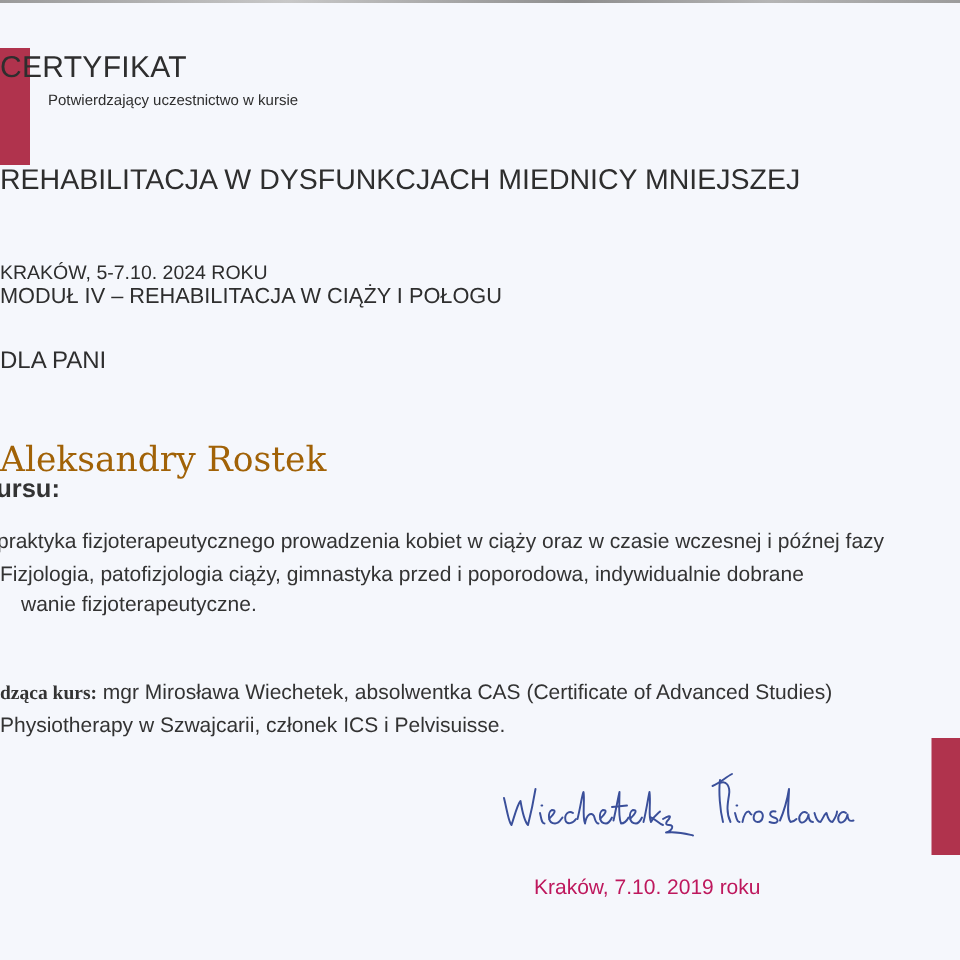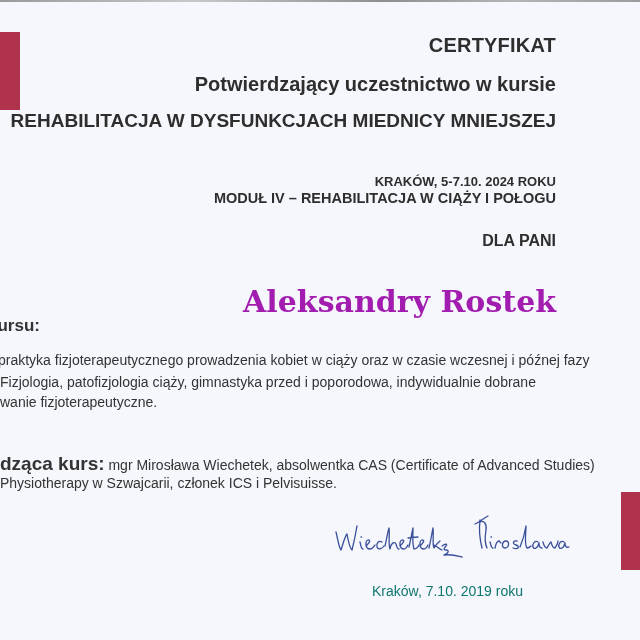--- a/index.html
+++ b/index.html
@@ -11,50 +11,50 @@
   }
   .scan-edge {
     position: absolute; left: 0; top: 0; width: 640px; height: 2px;
     background: linear-gradient(90deg, #9a9a9a, #c8c8c8 30%, #8e8e8e 60%, #b5b5b5 80%, #9c9c9c);
   }
   .red-bar { position: absolute; background: #b0334d; }
   .red-bar.left { left: 0; top: 32px; width: 20px; height: 78px; }
   .red-bar.right { left: 621px; top: 492px; width: 19px; height: 78px; }
 
   .center-line {
-    position: absolute; left: 0; width: 556px; text-align: right; white-space: nowrap;
-    font-weight: bold; color: #2e2e2e;
+    position: absolute; left: 0; width: 556px; text-align: left; white-space: nowrap;
+    font-weight: normal; color: #2e2e2e;
   }
   .title { top: 34px; font-size: 20px; letter-spacing: 0.2px; }
-  .subtitle { top: 73px; font-size: 20px; }
+  .subtitle { top: 62px; font-size: 10px; margin-left: 32px; }
   .course { top: 110px; font-size: 19px; }
   .module { top: 142px; font-size: 14.5px; margin-top: 48px; }
   .place-date { top: 174px; font-size: 13px; }
   .dla { top: 232px; font-size: 16px; }
   .name {
-    top: 284px; font-size: 30px;
+    top: 294px; font-size: 23px;
     font-family: "DejaVu Serif", "Liberation Serif", serif;
-    color: #a21caf;
+    color: #a16207;
   }
 
   .left-text { position: absolute; white-space: nowrap; color: #333; }
   .program-label { left: -12px; top: 316px; font-size: 17px; font-weight: bold; }
   .desc { font-size: 14px; }
   .desc.l1 { left: -2px; top: 352px; }
   .desc.l2 { left: 0; top: 374px; }
-  .desc.l3 { left: 0; top: 394px; }
+  .desc.l3 { left: 0; top: 394px; padding-left: 14px; }
 
   .lead-line { left: 0; top: 453px; font-size: 14px; }
-  .lead-line .lead-label { font-weight: bold; font-size: 19px; }
+  .lead-line .lead-label { font-weight: bold; font-size: 13px; font-family: Liberation Serif, serif; }
   .lead-line2 { left: 0; top: 475px; font-size: 14px; }
 
   .signature {
     position: absolute; left: 330px; top: 510px; width: 240px; height: 50px;
   }
-  .sign-date { position: absolute; left: 372px; top: 583px; font-size: 14px; color: #0f766e; white-space: nowrap; }
+  .sign-date { position: absolute; left: 356px; top: 583px; font-size: 14px; color: #be185d; white-space: nowrap; }
 </style>
 </head>
 <body>
 
 <div class="scan-edge"></div>
 <div class="red-bar left"></div>
 <div class="red-bar right"></div>
 
 <div class="center-line title">CERTYFIKAT</div>
 <div class="center-line subtitle">Potwierdzający uczestnictwo w kursie</div>

